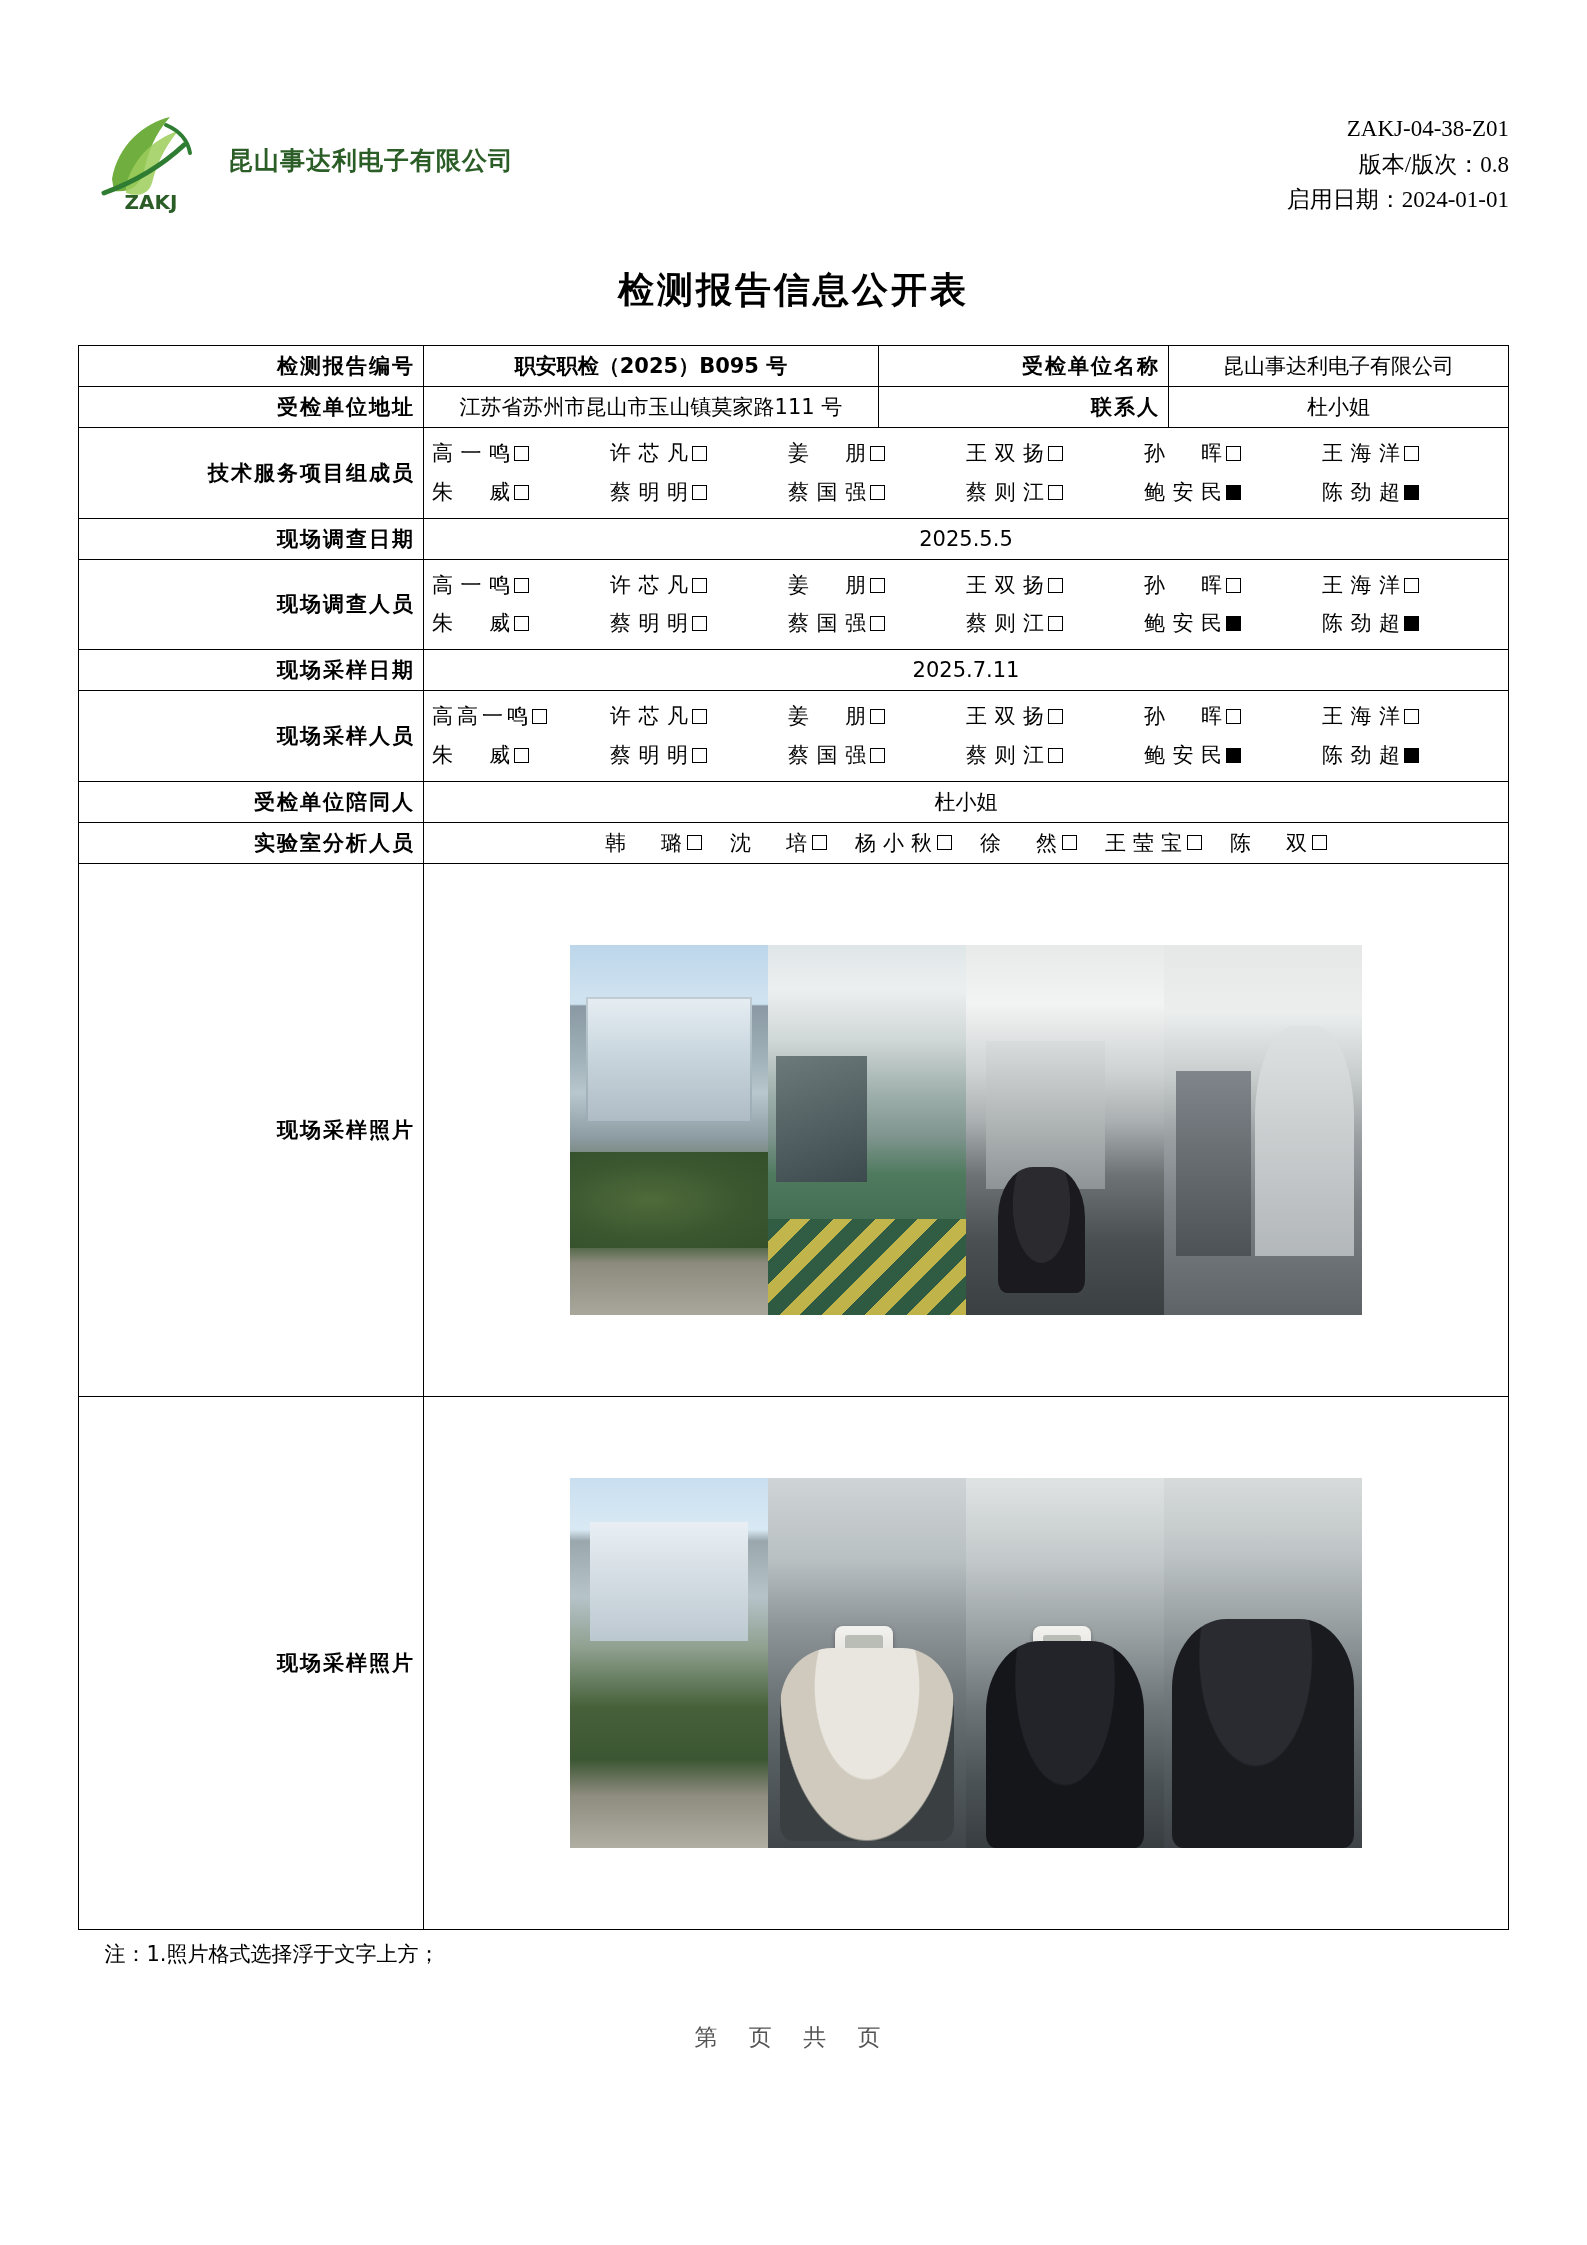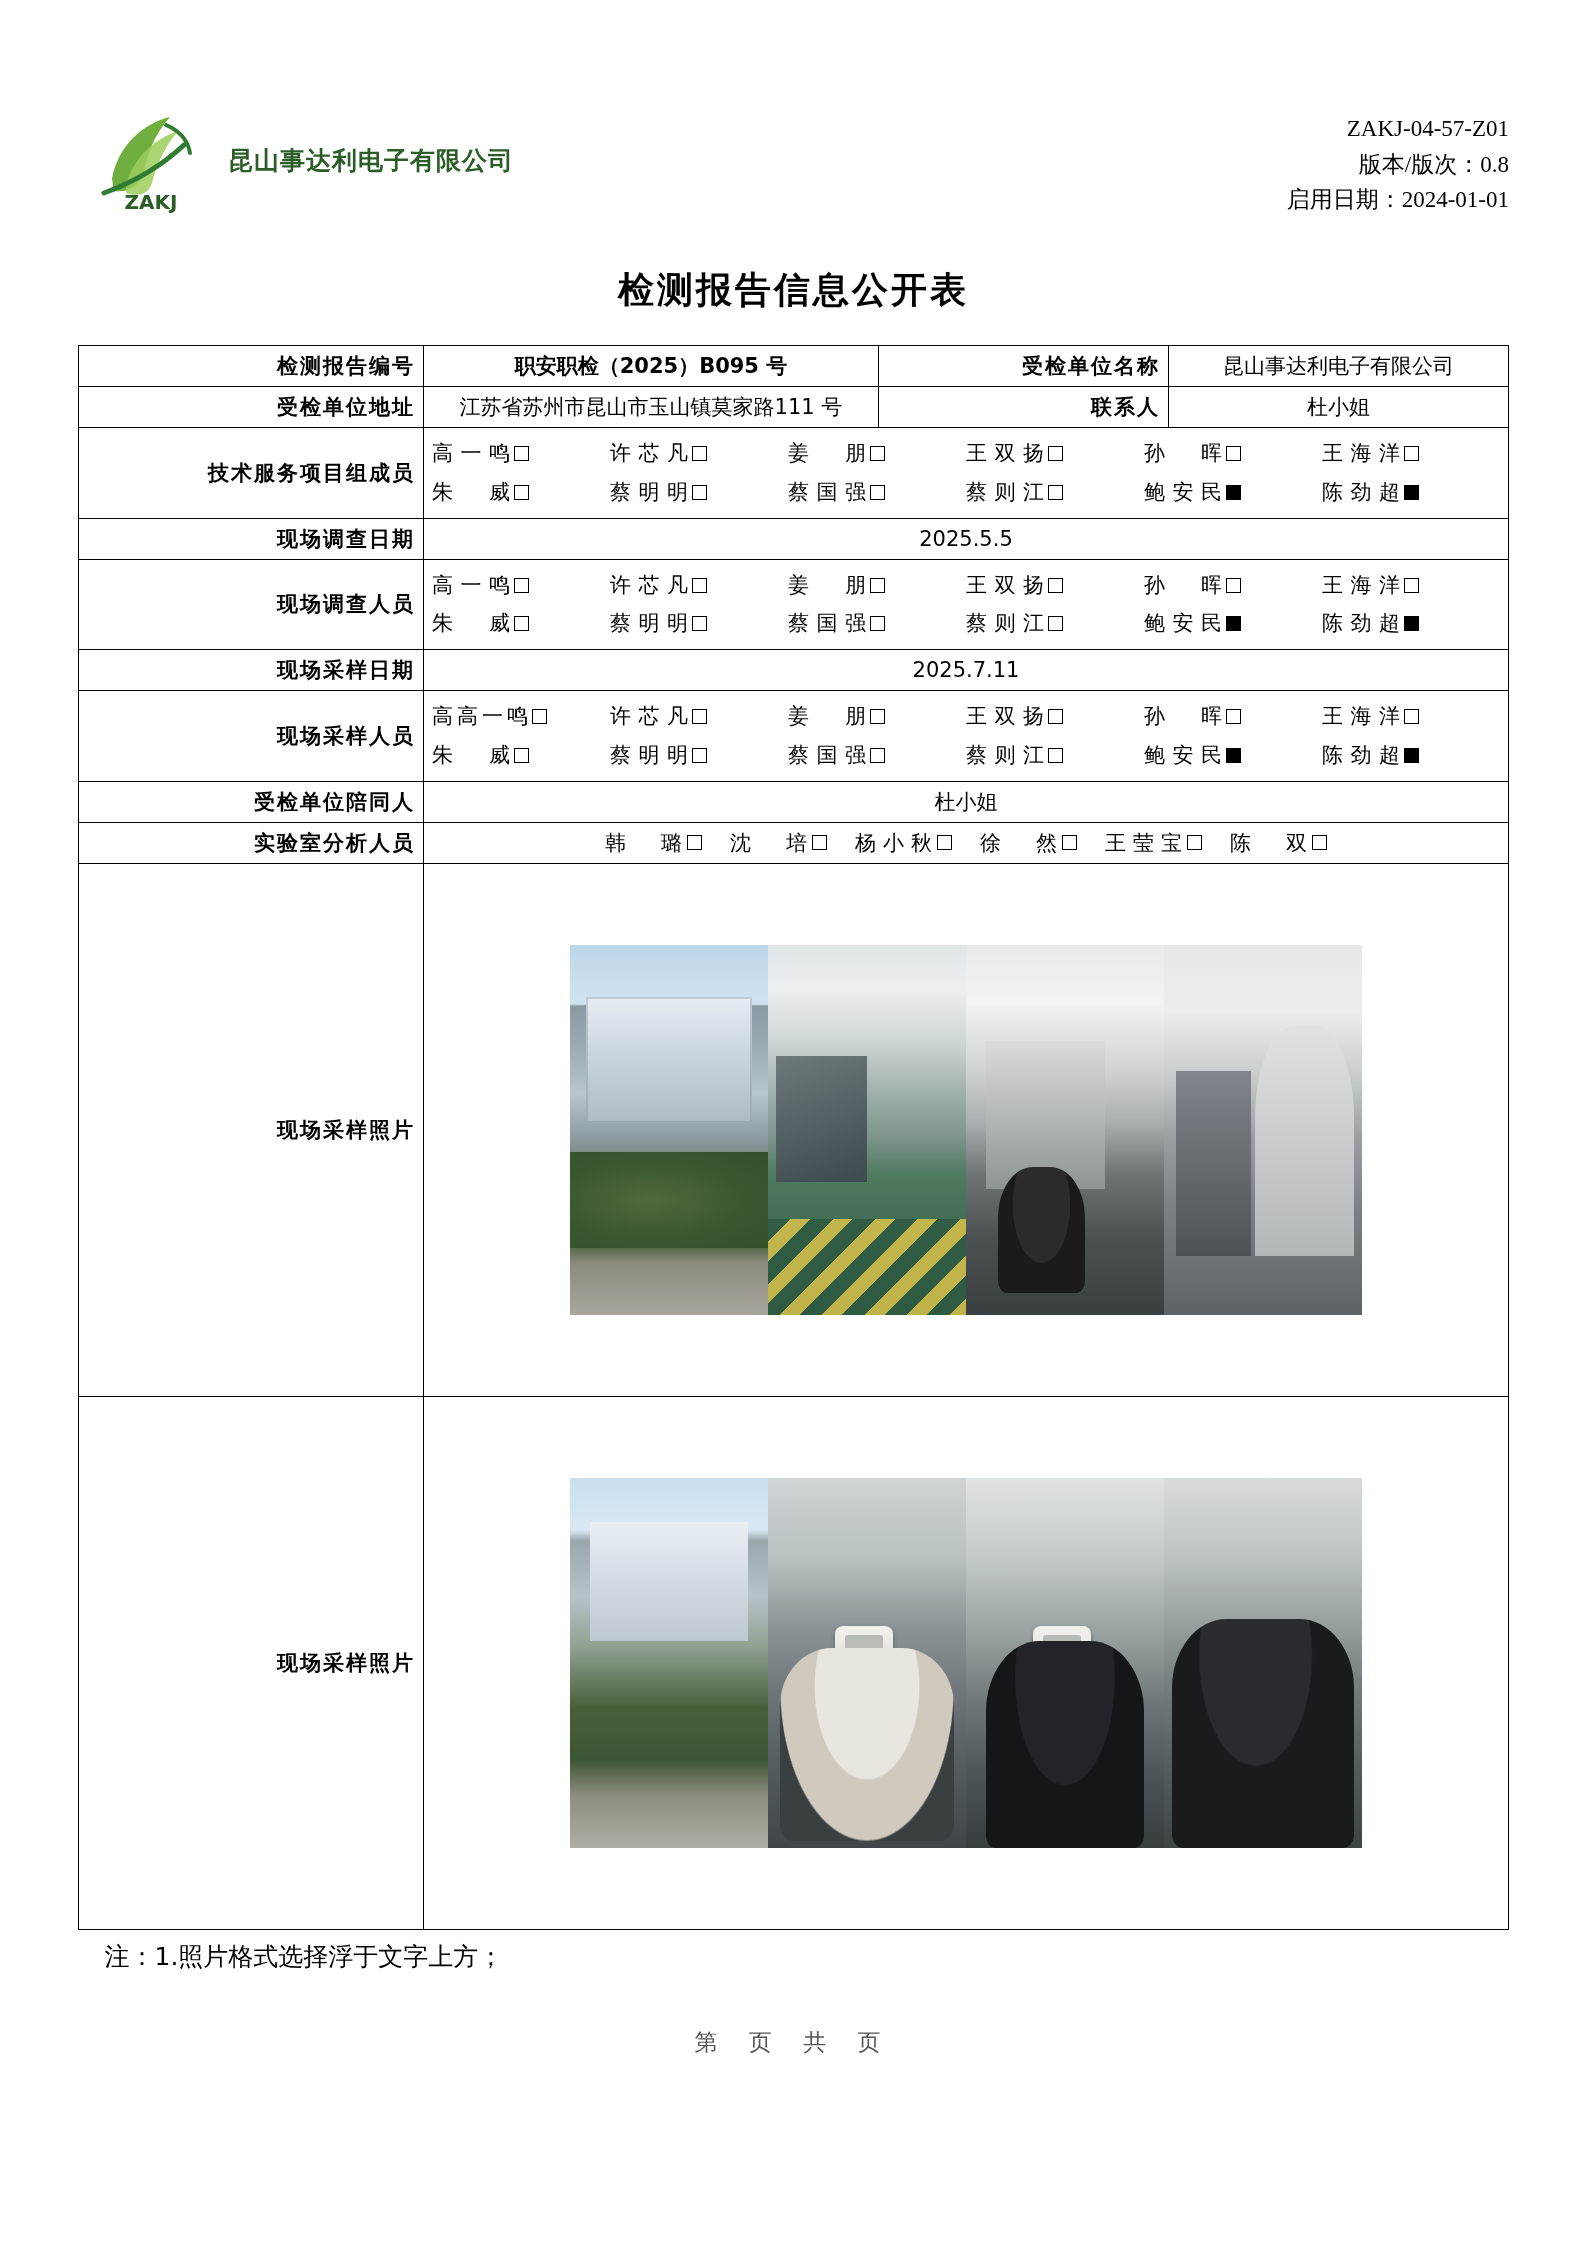--- a/index.html
+++ b/index.html
@@ -264,21 +264,21 @@
   }
   .ph-device b{
     position:absolute;left:22px;bottom:8px;width:10px;height:6px;
     background:#e03a2a;border-radius:2px;display:block;
   }
 
   
   .note {
     width: 1430px;
     margin: 10px auto 0;
-    font-size: 25px;
+    font-size: 21px;
     font-family: "DejaVu Sans", "Liberation Sans", sans-serif;
     padding-left: 26px;
     box-sizing: border-box;
   }
   .pagefoot {
     text-align: center;
     margin-top: 54px;
     font-size: 23px;
     letter-spacing: 12px;
     color: #555;
@@ -297,21 +297,21 @@
           <path d="M20 74 C26 40 52 18 78 12 C62 30 56 48 52 66 C48 82 36 88 22 86 Z" fill="#6fae3f"></path>
           <path d="M34 80 C42 52 62 34 86 26 C70 46 64 62 60 78 C56 90 46 92 34 88 Z" fill="#9ccd5a" opacity="0.85"></path>
           <path d="M12 88 C34 80 64 66 92 40" stroke="#2f7d32" stroke-width="5" fill="none" stroke-linecap="round"></path>
           <path d="M74 20 C88 26 96 36 98 48" stroke="#2f7d32" stroke-width="4" fill="none" stroke-linecap="round"></path>
           <text x="59" y="104" font-family="DejaVu Sans, sans-serif" font-size="20" font-weight="bold" fill="#2b5d27" text-anchor="middle">ZAKJ</text>
         </svg>
       </div>
       <div class="company-name">昆山事达利电子有限公司</div>
     </div>
     <div class="header-right">
-      <div>ZAKJ-04-57-Z01</div>
+      <div>ZAKJ-04-38-Z01</div>
       <div>版本/版次：0.8</div>
       <div>启用日期：2024-01-01</div>
     </div>
   </div>
 
   <div class="doc-title">检测报告信息公开表</div>
 
   <table class="main">
     <colgroup>
       <col style="width:345px">

